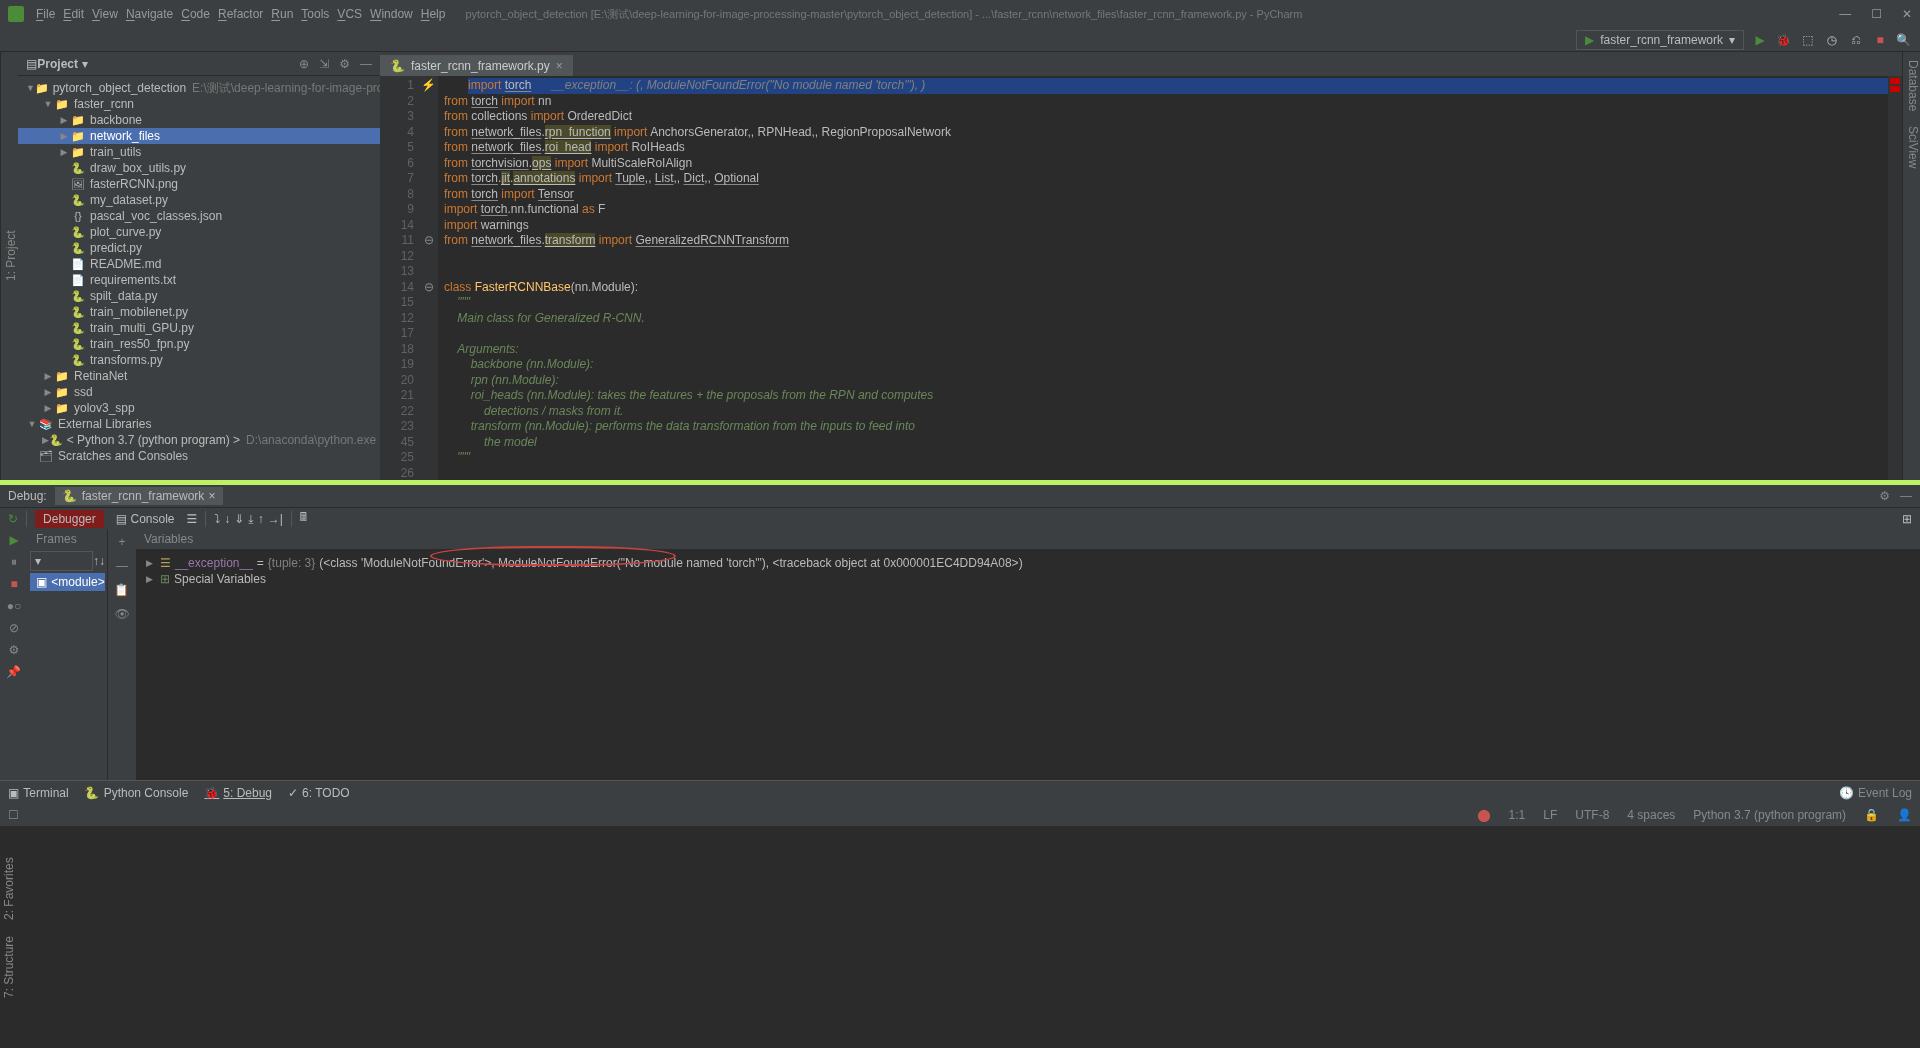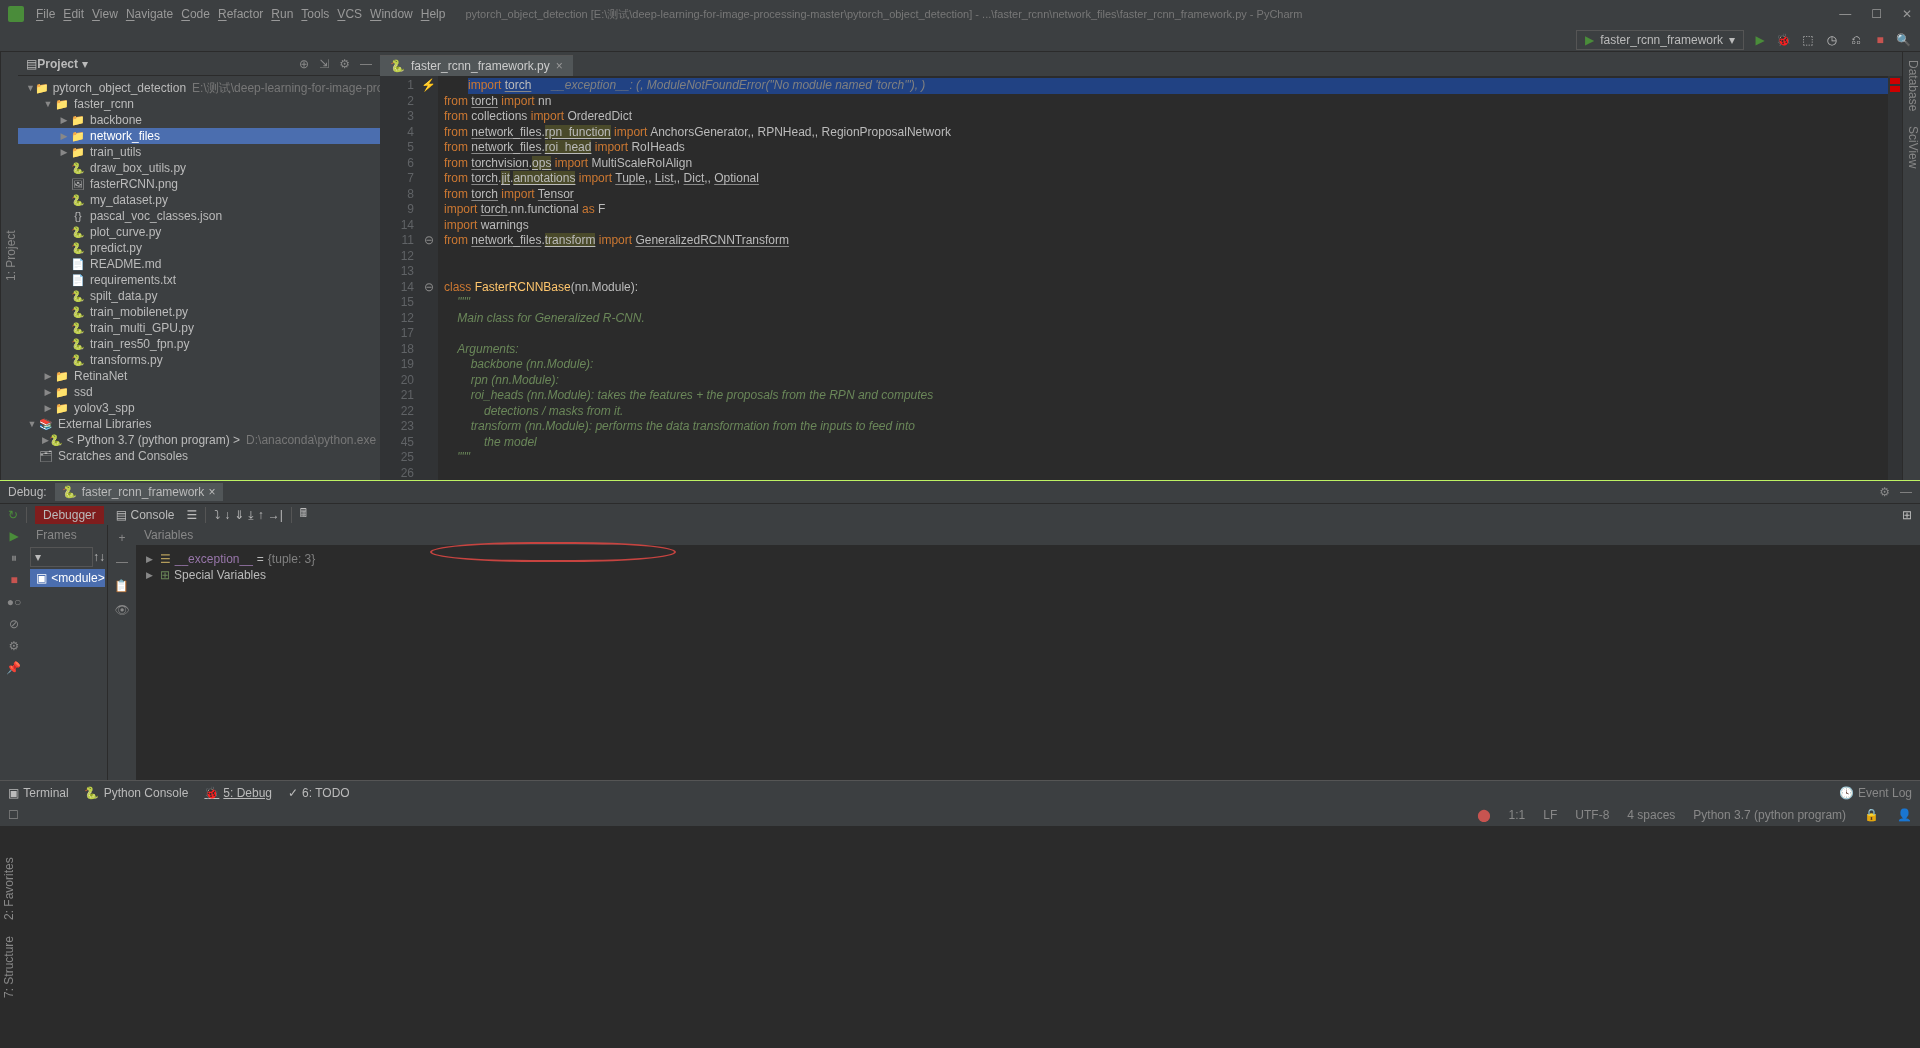--- a/index.html
+++ b/index.html
@@ -41,21 +41,21 @@
 .code .ln.hl { background:#214283;margin-left:24px; }
 .kw { color:#cc7832; }
 .str { color:#6a8759; font-style:italic; }
 .und { text-decoration:underline; text-underline-offset:2px; text-decoration-color:#888; }
 .und-y { text-decoration:underline; text-underline-offset:2px; text-decoration-color:#bbb; background:#4a4a2a; }
 .cmt { color:#808080; font-style:italic; }
 .cls { color:#ffc66d; }
 .errmark { position:absolute; right:0; top:0; width:14px; height:100%; background:#313335; }
 .errmark .red { width:10px; height:6px; background:#cc0000; margin:2px auto; }
 .sidebar-right { width:18px; background:#3c3f41; border-left:1px solid #2b2b2b; writing-mode:vertical-rl; color:#888; padding-top:8px; font-size:11px; }
-.debug-panel { height:300px; background:#2b2b2b; display:flex; flex-direction:column; border-top:1px solid #bef264; }
+.debug-panel { height:300px; background:#2b2b2b; display:flex; flex-direction:column; border-top:5px solid #bef264; }
 .debug-header { height:22px; background:#3c3f41; display:flex; align-items:center; padding:0 8px; gap:8px; }
 .debug-header .tabrun { background:#515658; padding:2px 8px; display:flex; align-items:center; gap:4px; }
 .debug-header .icons-r { margin-left:auto; display:flex; gap:10px; color:#888; }
 .debug-toolbar { height:22px; background:#3c3f41; display:flex; align-items:center; padding:0 8px; gap:4px; border-top:1px solid #2b2b2b; }
 .debug-toolbar .dtab { padding:2px 8px; }
 .debug-toolbar .dtab.active { background:#7f1d1d; }
 .debug-toolbar .divider { width:1px; height:16px; background:#555; margin:0 4px; }
 .debug-body { flex:1; display:flex; }
 .debug-left-icons { width:28px; background:#3c3f41; display:flex; flex-direction:column; align-items:center; padding-top:4px; gap:8px; color:#888; }
 .debug-left-icons .green { color:#4a8c3a; }
@@ -395,20 +395,21 @@
     </div>
     <div class="vars-panel">
       <div class="phdr">Variables</div>
       <div class="var-content" style="position:relative">
         <div class="var-row">
           <span class="arrow">▶</span>
           <span style="color:#b39c5b">☰</span>
           <span class="purple">__exception__</span>
           <span> = </span>
           <span class="gray">{tuple: 3}</span>
+          <span>(&lt;class 'ModuleNotFoundError'&gt;, ModuleNotFoundError("No module named 'torch'"), &lt;traceback object at 0x000001EC4DD94A08&gt;)</span>
         </div>
         <div class="var-row">
           <span class="arrow">▶</span>
           <span style="color:#6a8759">⊞</span>
           <span>Special Variables</span>
         </div>
         <div class="circle-annot" style="left:294px; top:-3px; width:246px; height:20px;"></div>
       </div>
     </div>
   </div>

